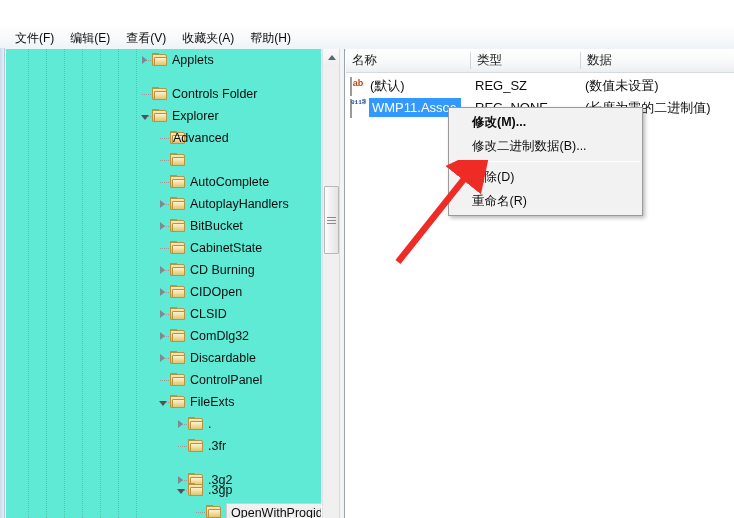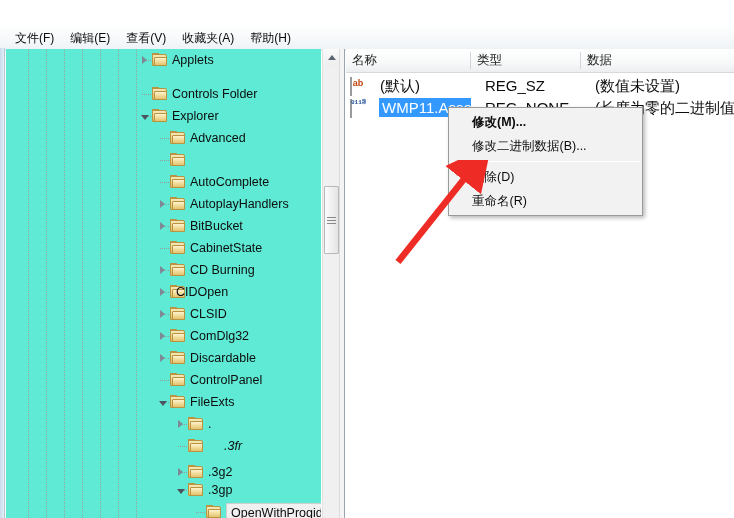--- a/index.html
+++ b/index.html
@@ -242,22 +242,22 @@
   .icon-bin::after {
     content: "011\A100";
     white-space: pre;
     position: absolute; left: 0px; top: -1px; width: 14px;
     font-size: 6px; color: #1f4e96; font-weight: bold;
     text-align: center; line-height: 7px;
     font-family: "Liberation Mono", monospace;
   }
   .lname, .ltype, .ldata {
     position: absolute; top: 0; height: 22px;
-    font-size: 15px; line-height: 22px; color: #0d0d0d;
-    white-space: nowrap; overflow: hidden; margin-left: 10px;
+    font-size: 13px; line-height: 22px; color: #0d0d0d;
+    white-space: nowrap; overflow: hidden;
   }
   .lrow.selected .lname {
     background: #3399ff; color: #ffffff;
     padding: 0 3px;
     line-height: 19px; top: 1px; height: 19px;
   }
 
   
   .ctxmenu {
     position: absolute; left: 448px; top: 107px; width: 195px;
@@ -347,21 +347,21 @@
           </span>
           <span class="tlabel" style="left: 166px;">Explorer</span>
         </div>
         <div class="tnode" style="top: 0px;">
           <span class="hguide" style="left: 154px; width: 11px;"></span>
           <span class="folder" style="left: 164px;">
             <span class="tab"></span>
             <span class="back"></span>
             <span class="front"></span>
           </span>
-          <span class="tlabel" style="left: 184px;">Advanced</span>
+          <span class="tlabel" style="left: 167px;">Advanced</span>
         </div>
         <div class="tnode" style="top: 0px;">
           <span class="hguide" style="left: 154px; width: 11px;"></span>
           <span class="folder" style="left: 164px;">
             <span class="tab"></span>
             <span class="back"></span>
             <span class="front"></span>
           </span>
         </div>
         <div class="tnode" style="top: 0px;">
@@ -421,21 +421,21 @@
         <div class="tnode" style="top: 0px;">
           <span class="hguide" style="left: 154px; width: 11px;"></span>
           <span class="expander" style="left: 151px;">
             <span class="exp-collapsed"></span>
           </span>
           <span class="folder" style="left: 164px;">
             <span class="tab"></span>
             <span class="back"></span>
             <span class="front"></span>
           </span>
-          <span class="tlabel" style="left: 170px;">CIDOpen</span>
+          <span class="tlabel" style="left: 184px;">CIDOpen</span>
         </div>
         <div class="tnode" style="top: 0px;">
           <span class="hguide" style="left: 154px; width: 11px;"></span>
           <span class="expander" style="left: 151px;">
             <span class="exp-collapsed"></span>
           </span>
           <span class="folder" style="left: 164px;">
             <span class="tab"></span>
             <span class="back"></span>
             <span class="front"></span>
@@ -499,23 +499,23 @@
           </span>
           <span class="tlabel" style="left: 202px;">.</span>
         </div>
         <div class="tnode" style="top: 0px;">
           <span class="hguide" style="left: 172px; width: 11px;"></span>
           <span class="folder" style="left: 182px;">
             <span class="tab"></span>
             <span class="back"></span>
             <span class="front"></span>
           </span>
-          <span class="tlabel" style="left: 218px; font-style: italic;">.3fr</span>
-        </div>
-        <div class="tnode" style="top: 4px; padding-left: 8px;">
+          <span class="tlabel" style="left: 202px;">.3fr</span>
+        </div>
+        <div class="tnode" style="top: 12px; padding-left: 8px;">
           <span class="hguide" style="left: 172px; width: 11px;"></span>
           <span class="expander" style="left: 169px;">
             <span class="exp-collapsed"></span>
           </span>
           <span class="folder" style="left: 182px;">
             <span class="tab"></span>
             <span class="back"></span>
             <span class="front"></span>
           </span>
           <span class="tlabel" style="left: 202px;">.3g2</span>

